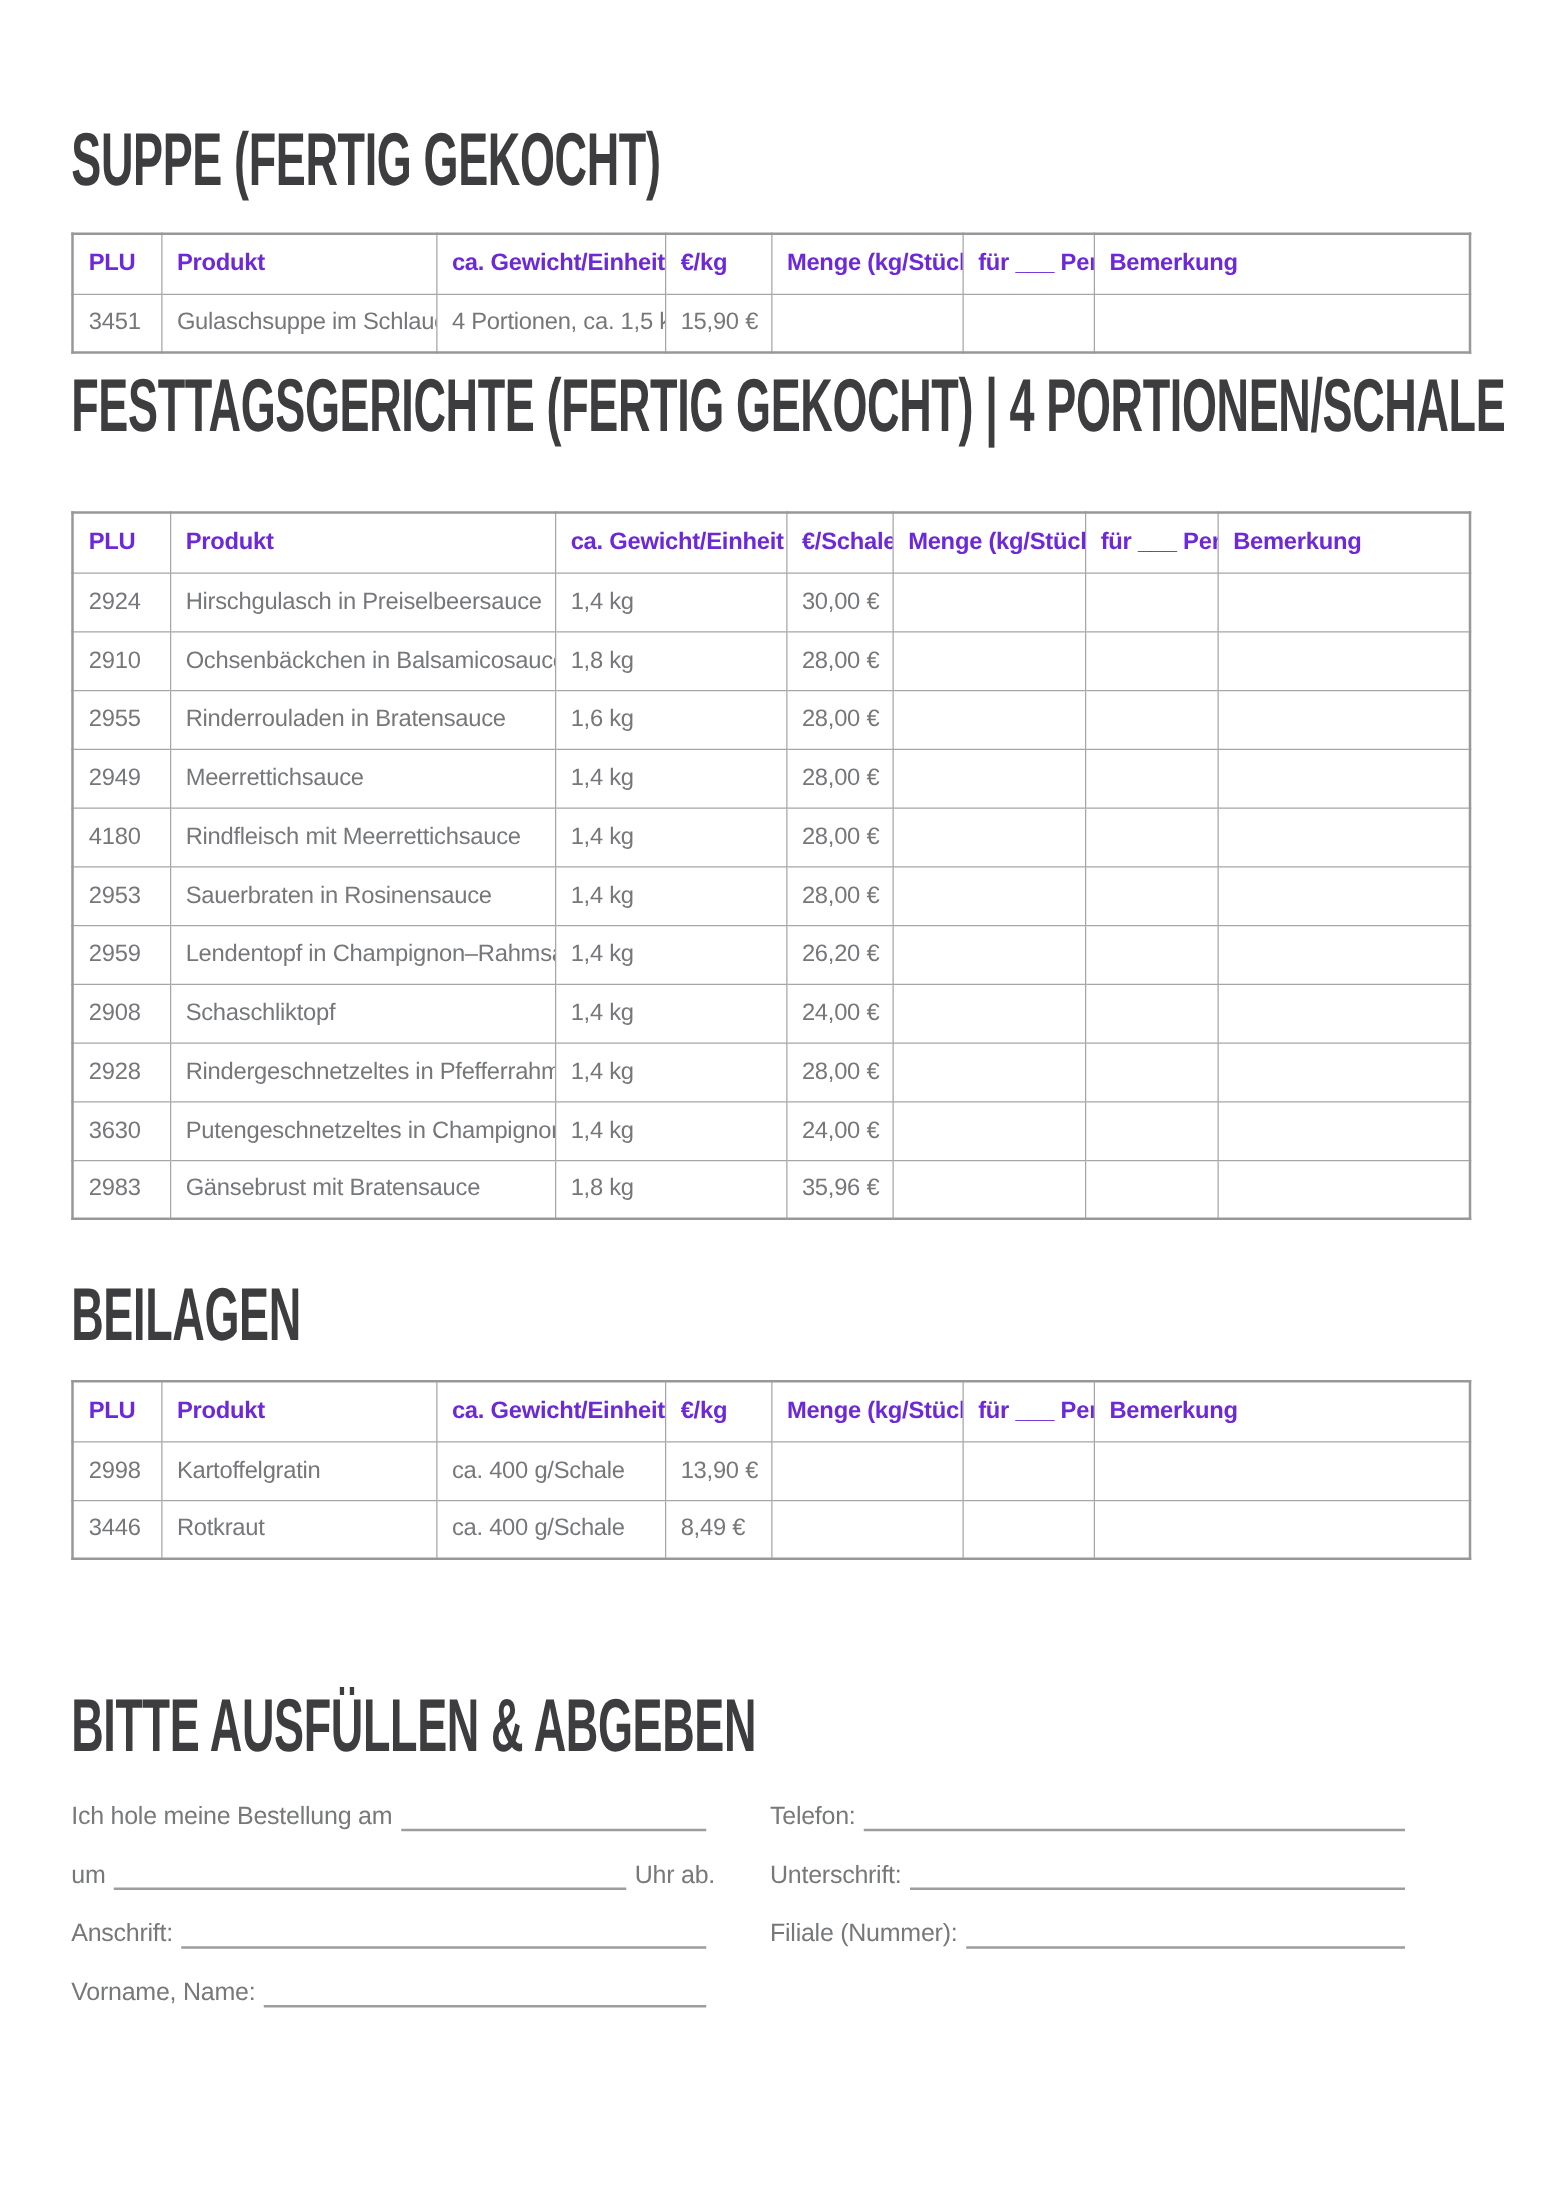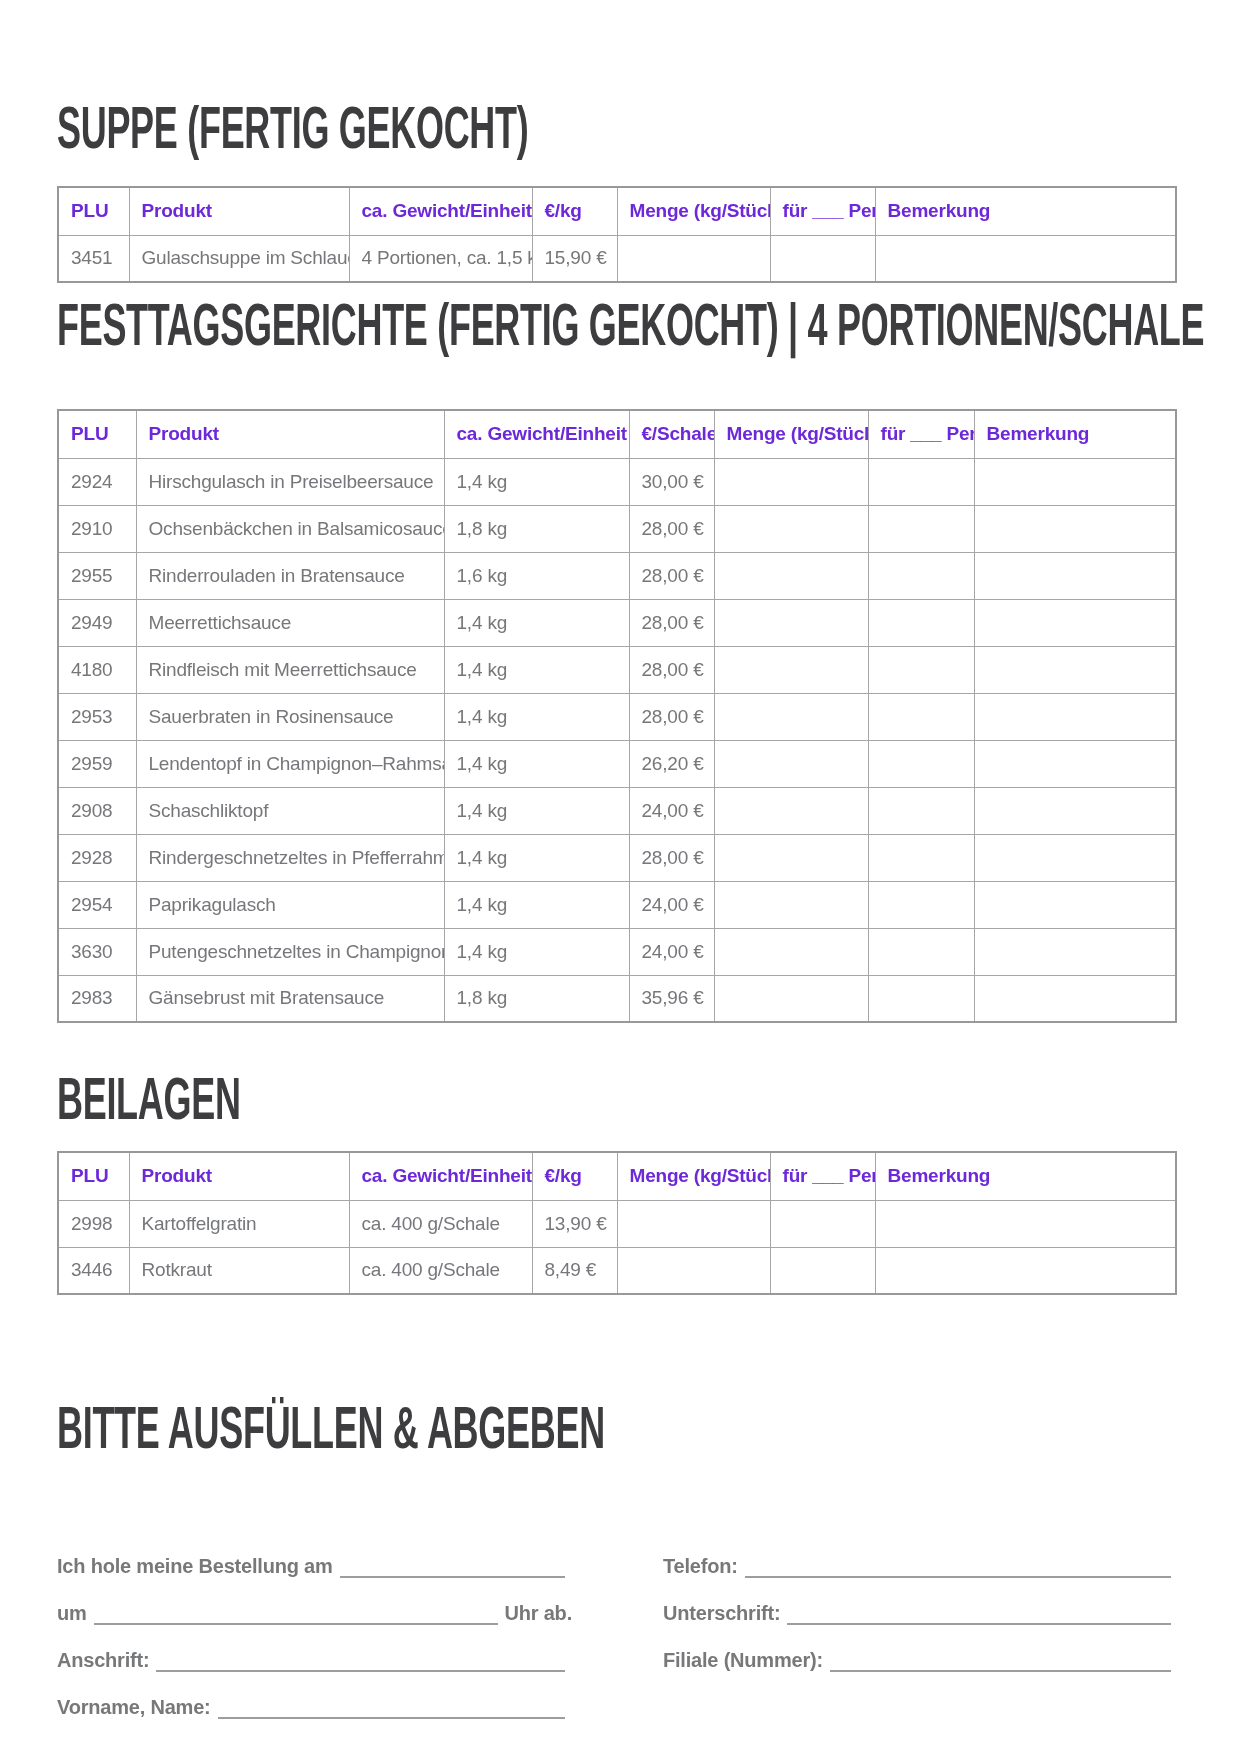--- a/index.html
+++ b/index.html
@@ -56,24 +56,23 @@
     font-weight: 400;
     letter-spacing: -0.2px;
   }
   .mt-table1 { margin-top: 28px; }
   .mt-title2 { margin-top: 12px; }
   .mt-table2 { margin-top: 54px; }
   .mt-title3 { margin-top: 46px; }
   .mt-table3 { margin-top: 22px; }
   .mt-title4 { margin-top: 103px; }
   .form-area {
-    margin-top: 94px;
+    margin-top: 28px;
     display: flex;
-    gap: 91px;
-    font-weight: bold;
+    gap: 44px;
   }
   .form-col { flex: 0 0 515px; width: 515px; }
   .form-row {
     display: flex;
     align-items: flex-end;
     height: 26px;
     margin-bottom: 21px;
   }
   .form-label, .form-suffix {
     color: #77787a;
@@ -230,29 +229,20 @@
           <tr>
             <td>2928</td>
             <td>Rindergeschnetzeltes in Pfefferrahmsauce</td>
             <td>1,4 kg</td>
             <td>28,00 €</td>
             <td></td>
             <td></td>
             <td></td>
           </tr>
           <tr>
-            <td>2954</td>
-            <td>Paprikagulasch</td>
-            <td>1,4 kg</td>
-            <td>24,00 €</td>
-            <td></td>
-            <td></td>
-            <td></td>
-          </tr>
-          <tr>
             <td>3630</td>
             <td>Putengeschnetzeltes in Champignonsauce</td>
             <td>1,4 kg</td>
             <td>24,00 €</td>
             <td></td>
             <td></td>
             <td></td>
           </tr>
           <tr>
             <td>2983</td>

